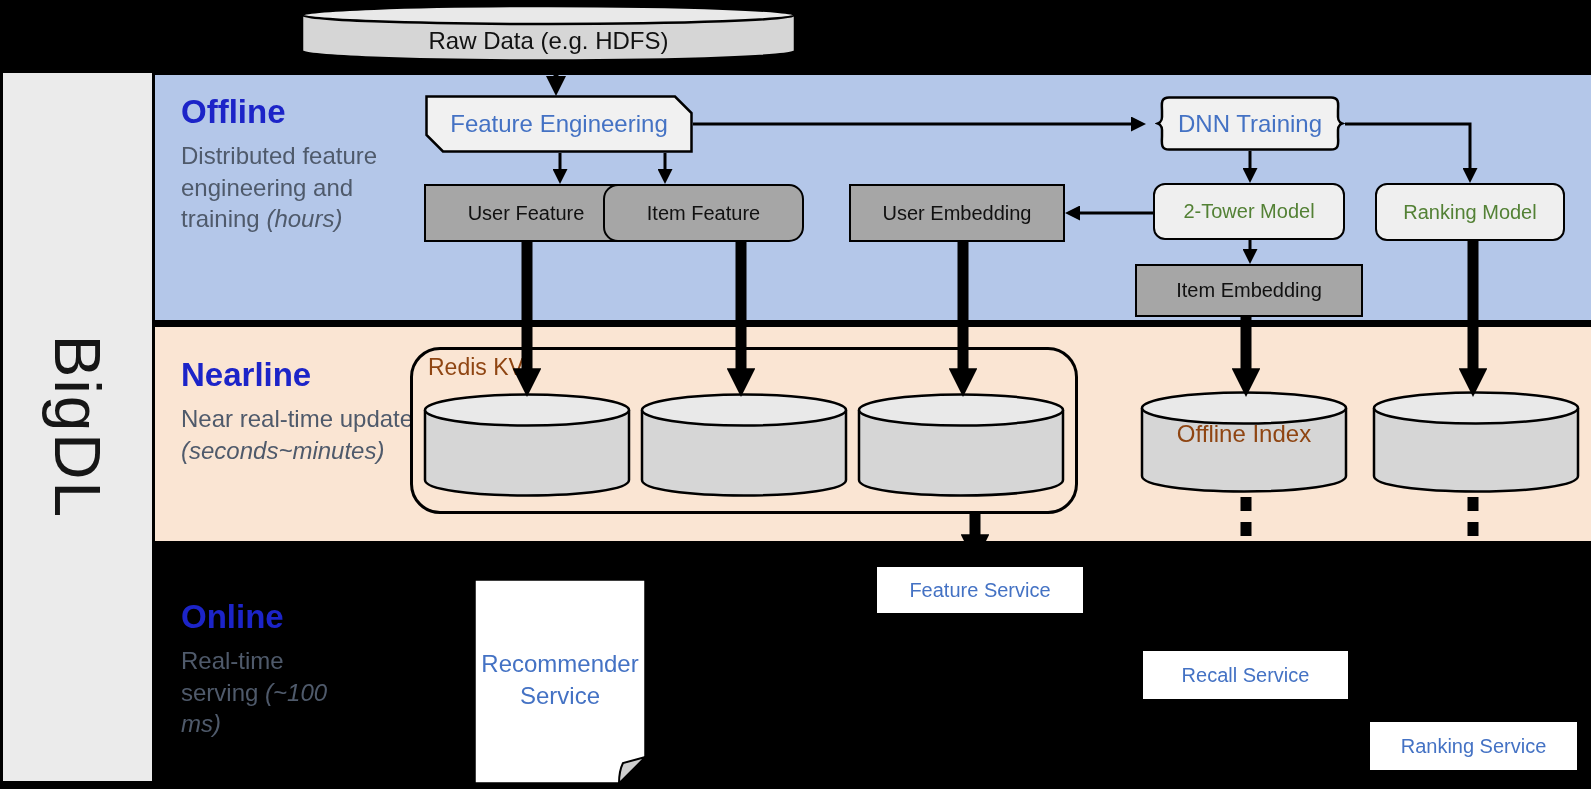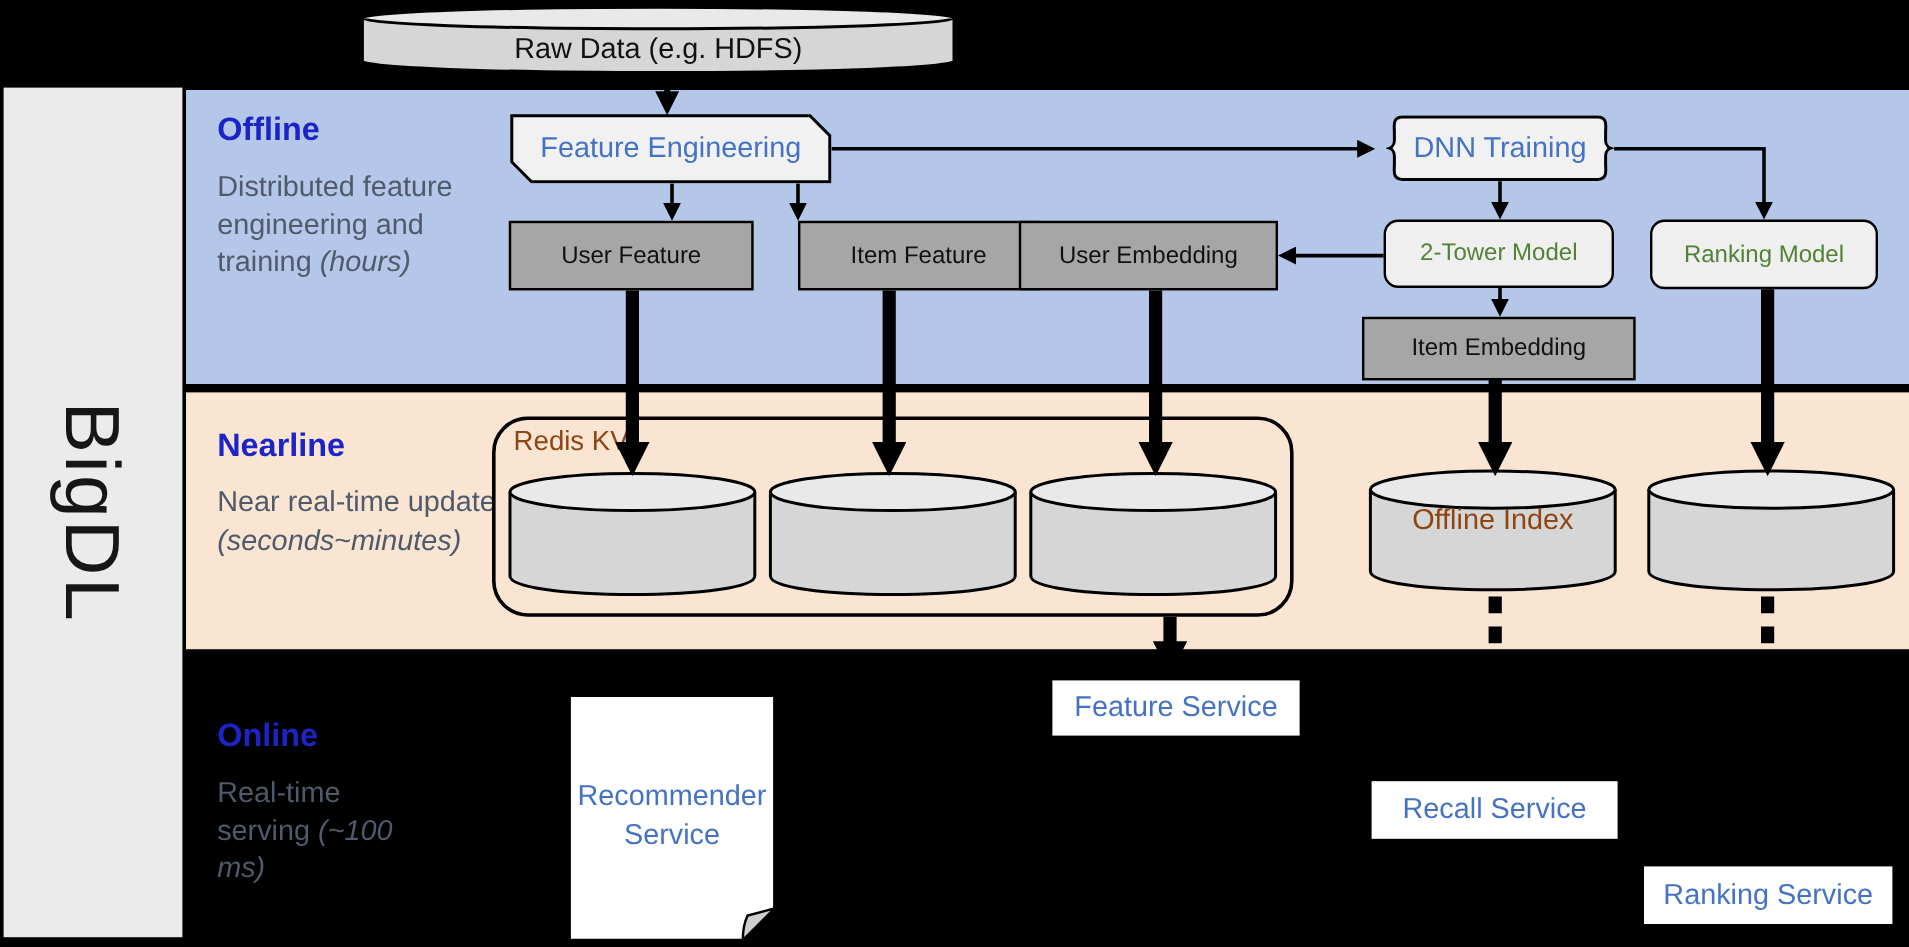--- a/index.html
+++ b/index.html
@@ -7,38 +7,38 @@
     position:relative;width:1591px;height:789px;background:#000;
     font-family:"Liberation Sans",sans-serif;overflow:hidden;
   }
   .abs{position:absolute;}
   
   .sidebar{left:3px;top:73px;width:149px;height:708px;background:#ebebeb;display:flex;align-items:center;justify-content:center;}
   .sidebar-text{transform:rotate(90deg);font-size:64px;color:#161616;letter-spacing:2px;white-space:nowrap;}
   .band-offline{left:155px;top:75px;width:1436px;height:245px;background:#b4c7e9;}
   .band-nearline{left:155px;top:327px;width:1436px;height:214px;background:#fae5d3;}
   
-  .sec-title{font-size:27px;font-weight:600;color:#1c24c8;}
+  .sec-title{font-size:33px;font-weight:600;color:#1c24c8;}
   .sec-desc{font-size:24px;color:#4f5a6b;line-height:1.32;}
   .sec-desc .it{font-style:italic;}
   
   .node{display:flex;align-items:center;justify-content:center;text-align:center;font-size:20px;box-sizing:border-box;}
   .gray-node{background:#a6a6a6;border:2.5px solid #000;color:#111;}
   .round-node{background:#efefef;border:2.5px solid #000;border-radius:12px;color:#538135;}
   .blue-text{color:#4472c4;}
   .brown-text{color:#8f4512;}
   .shape-label{position:absolute;left:0;top:0;width:100%;height:100%;display:flex;align-items:center;justify-content:center;font-size:24px;text-align:center;}
   
   .redis-box{left:410px;top:347px;width:668px;height:167px;border:3px solid #000;border-radius:30px;box-sizing:border-box;}
   .redis-label{left:428px;top:354px;font-size:23px;color:#8f4512;}
   
   .cyl{position:absolute;}
   .cyl-label{position:absolute;left:0;top:30px;width:100%;text-align:center;font-size:24px;}
   
-  .service{background:#fff;display:flex;align-items:center;justify-content:center;font-size:24px;color:#4472c4;}
+  .service{background:#fff;display:flex;align-items:center;justify-content:center;font-size:20px;color:#4472c4;}
   .curl{position:absolute;right:-5px;bottom:-9px;}
   .doc-label{position:absolute;left:0;top:70px;width:100%;text-align:center;font-size:24px;color:#4472c4;line-height:1.35;}
   svg{display:block;}
   .connectors{left:0;top:0;pointer-events:none;}
 </style>
 </head>
 <body>
 
 <div class="stage">
 
@@ -81,21 +81,21 @@
   <div class="abs" style="left:425px;top:95px;width:268px;height:58px;">
     <svg width="268" height="58" viewBox="0 0 268 58">
       <path d="M1.5,1.5 H250 L266.5,18 V56.5 H18 L1.5,40 Z" fill="#f1f1f1" stroke="#000" stroke-width="2.5"></path>
     </svg>
     <div class="shape-label blue-text">Feature Engineering</div>
   </div>
 
   <div class="abs node gray-node" style="left:424px;top:184px;width:204px;height:58px;">
     <span>User Feature</span>
   </div>
-  <div class="abs node gray-node" style="left:665px;top:184px;width:201px;height:58px;">
+  <div class="abs node gray-node" style="left:603px;top:184px;width:201px;height:58px;border-radius:15px;">
     <span>Item Feature</span>
   </div>
   <div class="abs node gray-node" style="left:849px;top:184px;width:216px;height:58px;">
     <span>User Embedding</span>
   </div>
 
   <div class="abs" style="left:1155px;top:96px;width:190px;height:55px;">
     <svg width="190" height="55" viewBox="0 0 190 55">
       <path d="M14,1.5 H176 C185,1.5 183,9 183,15 L183,21 C183,26 187,27.5 187,27.5 C187,27.5 183,29 183,34 L183,40 C183,46 185,53.5 176,53.5 H14 C5,53.5 7,46 7,40 L7,34 C7,29 3,27.5 3,27.5 C3,27.5 7,26 7,21 L7,15 C7,9 5,1.5 14,1.5 Z" fill="#f1f1f1" stroke="#000" stroke-width="2.5"></path>
     </svg>

